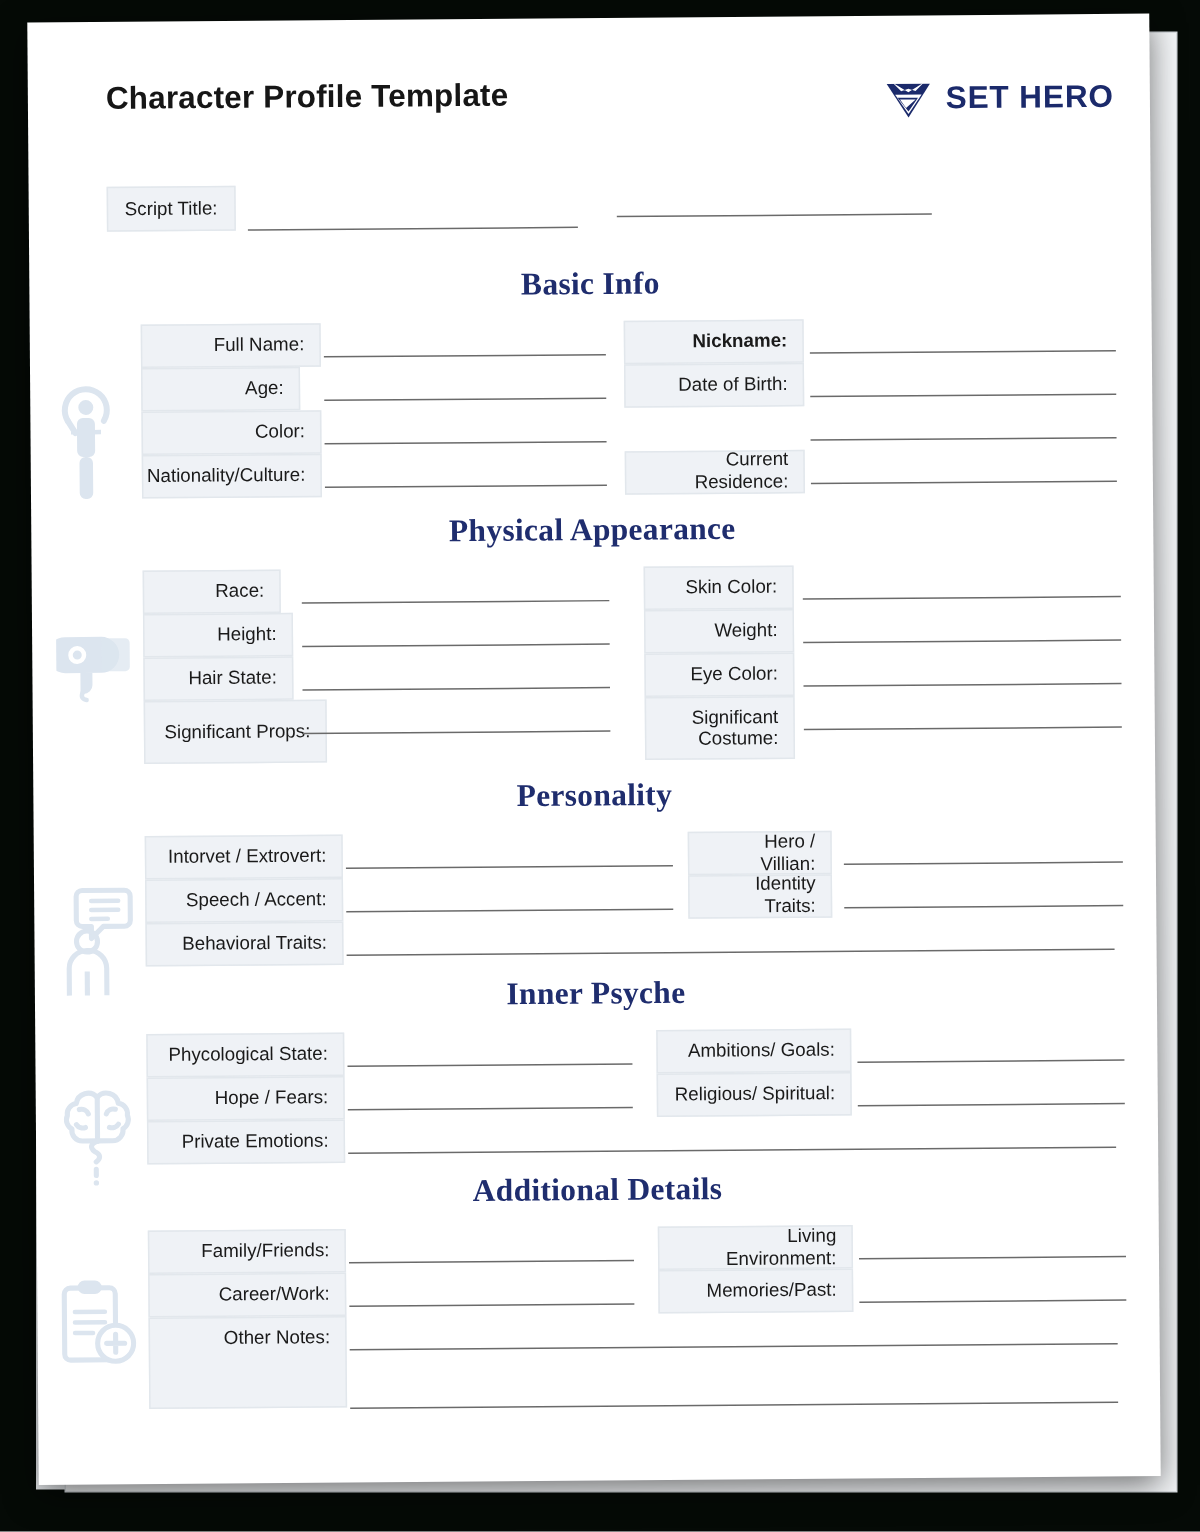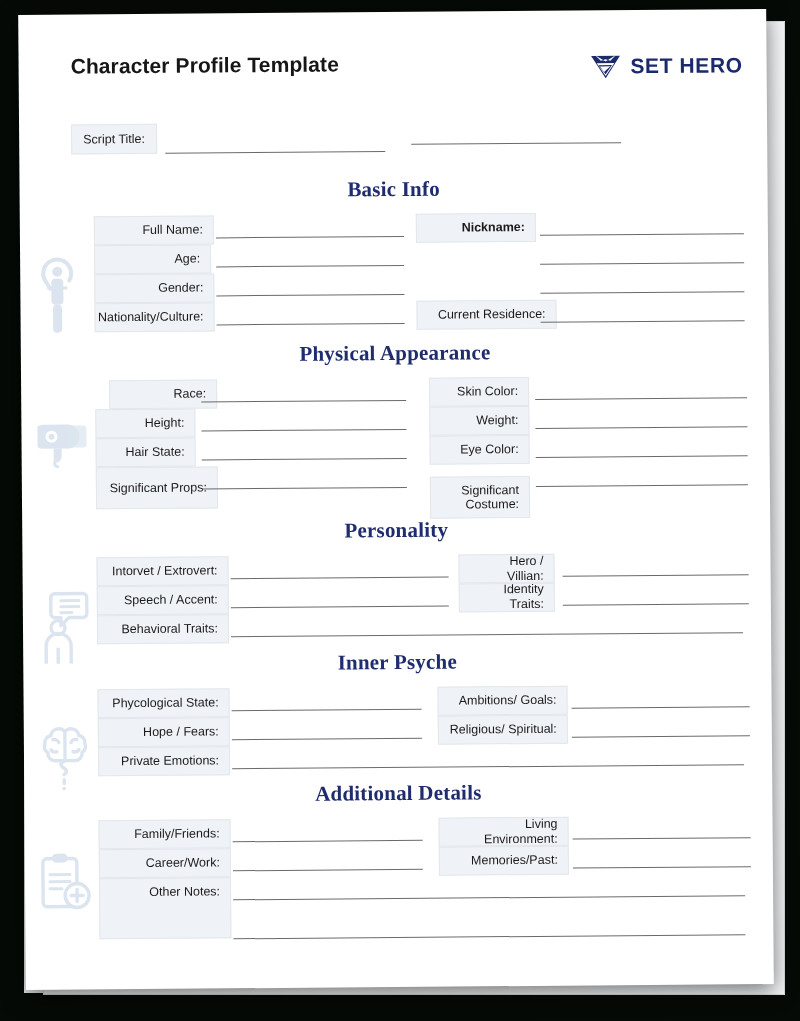--- a/index.html
+++ b/index.html
@@ -167,58 +167,61 @@
       <rect x="17" y="34" width="12" height="26" rx="4" fill="#dce5ef"></rect>
       <rect x="18.5" y="60" width="9" height="28" rx="4" fill="#dce5ef"></rect>
       <rect x="13" y="42" width="6" height="3" fill="#dce5ef"></rect>
       <rect x="27" y="42" width="6" height="3" fill="#dce5ef"></rect>
     </svg>
               </div>
               <div class="lblbox" style="left: 74px; top: 0px; width: 120px; height: 29px; padding-left: 45px;">
                 <span>Full Name:</span>
               </div>
               <div class="fline" style="left: 196px; width: 188px; top: 22px;"></div>
-              <div class="lblbox" style="left: 74px; top: 29px; width: 117px; height: 29px;">
+              <div class="lblbox" style="left: 74px; top: 29px; width: 106px; height: 29px;">
                 <span>Age:</span>
               </div>
               <div class="fline" style="left: 196px; width: 188px; top: 51px;"></div>
               <div class="lblbox" style="left: 74px; top: 58px; width: 120px; height: 29px;">
-                <span>Gender:</span>
+                <span>Color:</span>
               </div>
               <div class="fline" style="left: 196px; width: 188px; top: 80px;"></div>
               <div class="lblbox" style="left: 74px; top: 87px; width: 120px; height: 29px;">
                 <span>Nationality/Culture:</span>
               </div>
               <div class="fline" style="left: 196px; width: 188px; top: 109px;"></div>
               <div class="lblbox" style="left: 396px; top: 0px; width: 120px; height: 29px; font-weight: bold;">
                 <span>Nickname:</span>
               </div>
               <div class="fline" style="left: 520px; width: 204px; top: 22px;"></div>
+              <div class="lblbox" style="left: 396px; top: 29px; width: 120px; height: 29px;">
+                <span>Date of Birth:</span>
+              </div>
               <div class="fline" style="left: 520px; width: 204px; top: 51px;"></div>
               <div class="fline" style="left: 520px; width: 204px; top: 80px;"></div>
-              <div class="lblbox" style="left: 396px; top: 87px; width: 140px; height: 29px;">
+              <div class="lblbox" style="left: 396px; top: 87px; width: 120px; height: 29px; align-items: flex-end;">
                 <span>Current Residence:</span>
               </div>
               <div class="fline" style="left: 520px; width: 204px; top: 109px;"></div>
             </div>
           </div>
           <div class="section" style="top: 329px;">
             <div class="sec-title">Physical Appearance</div>
             <div class="sec-body" style="height: 129px;">
               <div class="margin-icon" style="left: 16px; top: 30px;">
                 <svg width="52" height="58" viewBox="0 0 52 58">
       <path d="M6 14 h24 a12 12 0 0 1 0 24 H6 a12 12 0 0 1 0 -24 Z" fill="#dce5ef"></path>
       <path d="M30 15 h16 a3 3 0 0 1 3 3 v16 a3 3 0 0 1 -3 3 H30 Z" fill="#dce5ef" opacity=".75"></path>
       <circle cx="14" cy="26" r="6" fill="#ffffff"></circle>
       <circle cx="14" cy="26" r="3" fill="#dce5ef"></circle>
       <path d="M16 38 h8 v8 a6 6 0 0 1 -6 6 h-2 Z" fill="#dce5ef"></path>
       <path d="M18 50 q-3 5 2 6" stroke="#dce5ef" stroke-width="3" fill="none" stroke-linecap="round"></path>
     </svg>
               </div>
-              <div class="lblbox" style="left: 88px; top: 0px; width: 108px; height: 29px;">
+              <div class="lblbox" style="left: 74px; top: 0px; width: 92px; height: 29px;">
                 <span>Race:</span>
               </div>
               <div class="fline" style="left: 180px; width: 205px; top: 22px;"></div>
               <div class="lblbox" style="left: 74px; top: 29px; width: 100px; height: 29px;">
                 <span>Height:</span>
               </div>
               <div class="fline" style="left: 180px; width: 205px; top: 51px;"></div>
               <div class="lblbox" style="left: 74px; top: 58px; width: 100px; height: 29px;">
                 <span>Hair State:</span>
               </div>
@@ -232,21 +235,21 @@
               </div>
               <div class="fline" style="left: 514px; width: 212px; top: 22px;"></div>
               <div class="lblbox" style="left: 408px; top: 29px; width: 100px; height: 29px;">
                 <span>Weight:</span>
               </div>
               <div class="fline" style="left: 514px; width: 212px; top: 51px;"></div>
               <div class="lblbox" style="left: 408px; top: 58px; width: 100px; height: 29px;">
                 <span>Eye Color:</span>
               </div>
               <div class="fline" style="left: 514px; width: 212px; top: 80px;"></div>
-              <div class="lblbox" style="left: 408px; top: 99px; width: 100px; height: 42px;">
+              <div class="lblbox" style="left: 408px; top: 87px; width: 100px; height: 42px;">
                 <span>Significant Costume:</span>
               </div>
               <div class="fline" style="left: 514px; width: 212px; top: 109px;"></div>
             </div>
           </div>
           <div class="section" style="top: 506px;">
             <div class="sec-title">Personality</div>
             <div class="sec-body" style="height: 87px;">
               <div class="margin-icon" style="left: 18px; top: 32px;">
                 <svg width="48" height="78" viewBox="0 0 48 78">

